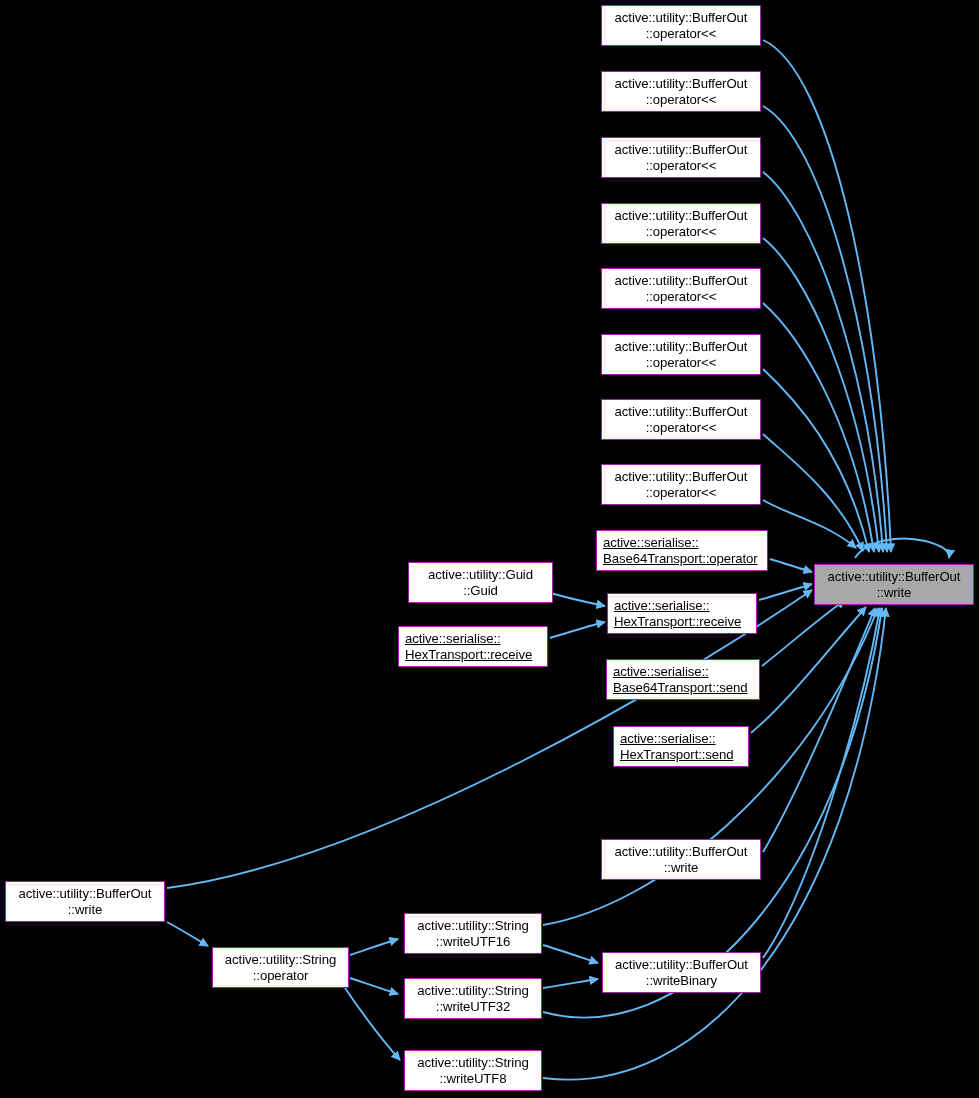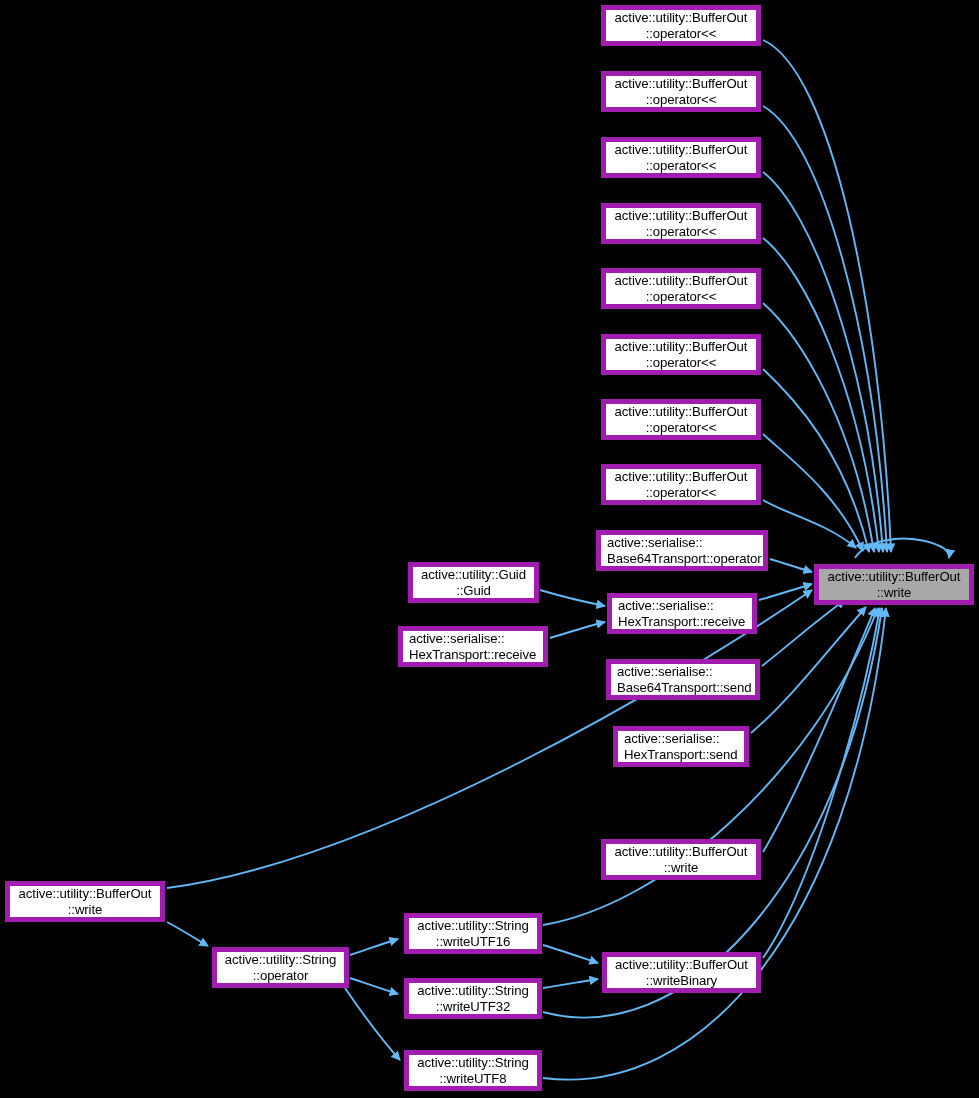--- a/index.html
+++ b/index.html
@@ -20,21 +20,21 @@
     position: absolute;
     left: 0;
     top: 0;
     width: 979px;
     height: 1098px;
     pointer-events: none;
   }
   .node {
     position: absolute;
     box-sizing: border-box;
-    border: 5px solid #a21caf;
+    border: 1px solid #a21caf;
     background: #ffffff;
     color: #000000;
     display: flex;
     flex-direction: column;
     align-items: center;
     justify-content: center;
     text-align: center;
     font-size: 13.2px;
     line-height: 15.5px;
     letter-spacing: -0.1px;
@@ -44,20 +44,21 @@
   .node.highlight {
     background: #a8a8a8;
   }
   .node .l1, .node .l2 {
     display: block;
   }
   .node.lefty {
     align-items: flex-start;
     text-align: left;
     padding-left: 6px;
+    text-decoration: underline;
   }
 </style>
 </head>
 <body>
 
 <div id="graph">
 
   <svg id="edge-layer" width="979" height="1098" viewBox="0 0 979 1098" xmlns="http://www.w3.org/2000/svg">
     <defs>
       <marker id="arrowhead" viewBox="0 0 10 10" refX="9" refY="5" markerWidth="5" markerHeight="5" orient="auto-start-reverse">
@@ -137,21 +138,21 @@
         <span class="l2">HexTransport::receive</span>
       </div>
       <div class="node lefty" style="left: 606px; top: 659px; width: 154px; height: 41px;">
         <span class="l1">active::serialise::</span>
         <span class="l2">Base64Transport::send</span>
       </div>
       <div class="node lefty" style="left: 613px; top: 726px; width: 136px; height: 41px;">
         <span class="l1">active::serialise::</span>
         <span class="l2">HexTransport::send</span>
       </div>
-      <div class="node" style="left: 408px; top: 562px; width: 131px; height: 41px;">
+      <div class="node" style="left: 408px; top: 562px; width: 145px; height: 41px;">
         <span class="l1">active::utility::Guid</span>
         <span class="l2">::Guid</span>
       </div>
       <div class="node lefty" style="left: 398px; top: 626px; width: 150px; height: 41px;">
         <span class="l1">active::serialise::</span>
         <span class="l2">HexTransport::receive</span>
       </div>
       <div class="node" style="left: 601px; top: 839px; width: 160px; height: 41px;">
         <span class="l1">active::utility::BufferOut</span>
         <span class="l2">::write</span>

